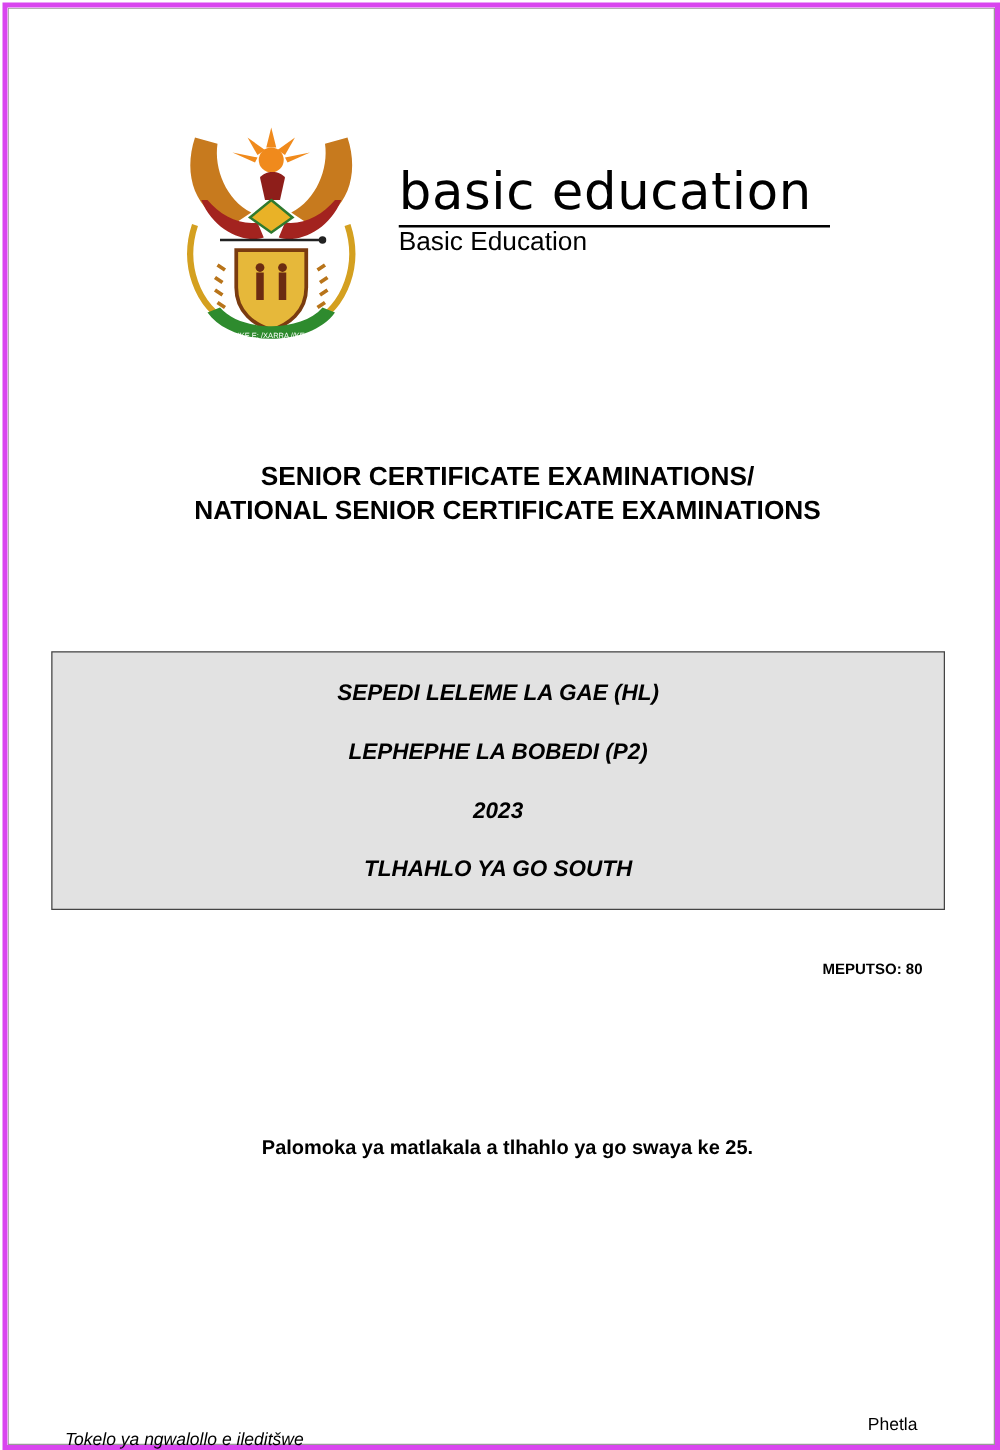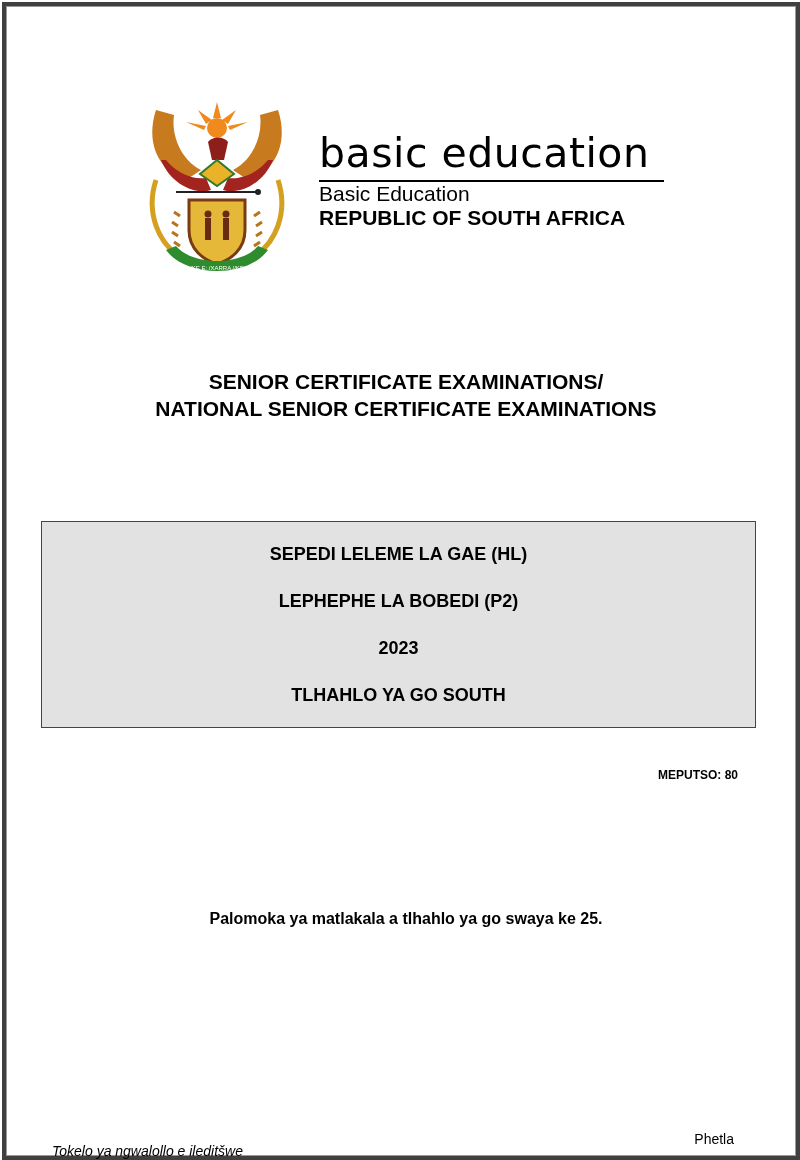--- a/index.html
+++ b/index.html
@@ -3,40 +3,40 @@
 <meta charset="utf-8">
 <style>
   html, body { margin: 0; padding: 0; }
   body {
     width: 800px; height: 1160px; background: #ffffff;
     font-family: "Liberation Sans", sans-serif; color: #000;
     position: relative; overflow: hidden;
   }
   .frame {
     position: absolute; left: 2px; top: 2px; width: 790px; height: 1150px;
-    border: 4px solid #404040; box-shadow: inset 0 0 0 1px #999, 1px 1px 0 #333;
+    border: 4px solid #d946ef; box-shadow: inset 0 0 0 1px #999, 1px 1px 0 #333;
     background: #fff;
   }
   .header { position: absolute; left: 140px; top: 94px; width: 530px; height: 180px; }
   .crest { position: absolute; left: 0; top: 0; width: 142px; height: 178px; }
   .brand { position: absolute; left: 173px; top: 30px; width: 350px; }
   .brand-title { font-size: 41px; line-height: 46px; letter-spacing: 0.5px; font-family: "DejaVu Sans", sans-serif; font-weight: normal; }
   .brand-rule { height: 2px; background: #000; margin-top: 4px; width: 345px; }
   .brand-line { font-size: 21px; line-height: 24px; }
   .brand-line.first { margin-top: 6px; }
   .brand-strong { font-size: 21px; line-height: 24px; font-weight: bold; }
 
   .exam-title { position: absolute; left: 0; width: 800px; top: 362px; text-align: center; font-weight: bold; font-size: 21px; line-height: 27px; }
 
   .subject-box {
     position: absolute; left: 35px; top: 515px; width: 713px; height: 205px;
     background: #e2e2e2; border: 1px solid #444;
     display: flex; flex-direction: column; align-items: center;
   }
-  .subject-line { font-weight: bold; font-size: 18px; position: absolute; width: 100%; text-align: center; }
+  .subject-line { font-weight: bold; font-size: 18px; position: absolute; width: 100%; text-align: center; font-style: italic; }
 
   .marks { position: absolute; right: 58px; top: 762px; font-weight: bold; font-size: 12px; }
   .pages { position: absolute; left: 0; width: 800px; top: 904px; text-align: center; font-weight: bold; font-size: 16px; }
 
   .footer-left { position: absolute; left: 46px; top: 1093px; font-style: italic; font-size: 14px; margin-top: 44px; }
   .footer-right { position: absolute; right: 62px; top: 1125px; font-size: 14px; }
 </style>
 </head>
 <body>
 
@@ -78,21 +78,20 @@
       <rect x="77" y="118" width="6" height="22" fill="#6b2b12"></rect>
 
       <path d="M20,150 C40,178 102,178 122,150 L112,146 C95,166 47,166 30,146 Z" fill="#2e8b2e"></path>
       <text x="71" y="170" font-size="6" text-anchor="middle" fill="#fff" font-family="Liberation Sans, sans-serif">!KE E: /XARRA //KE</text>
     </svg>
 
     <div class="brand">
       <div class="brand-title">basic education</div>
       <div class="brand-rule"></div>
       <div class="brand-line">Basic Education</div>
-      <div class="brand-strong">REPUBLIC OF SOUTH AFRICA</div>
     </div>
   </div>
 
   <div class="exam-title">
     <div>SENIOR CERTIFICATE EXAMINATIONS/</div>
     <div>NATIONAL SENIOR CERTIFICATE EXAMINATIONS</div>
   </div>
 
   <div class="subject-box">
     <div class="subject-line" style="top:22px">SEPEDI LELEME LA GAE (HL)</div>

